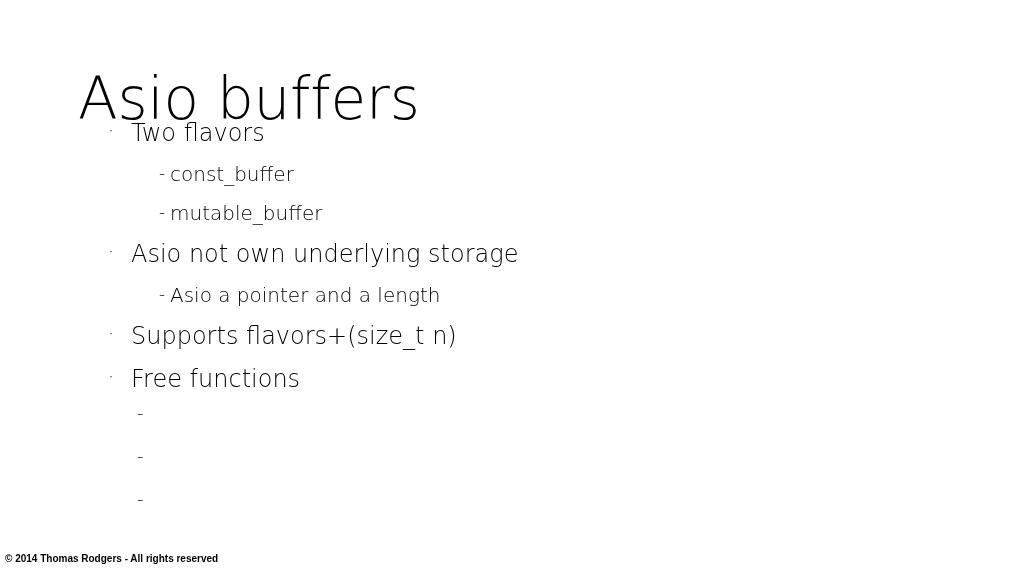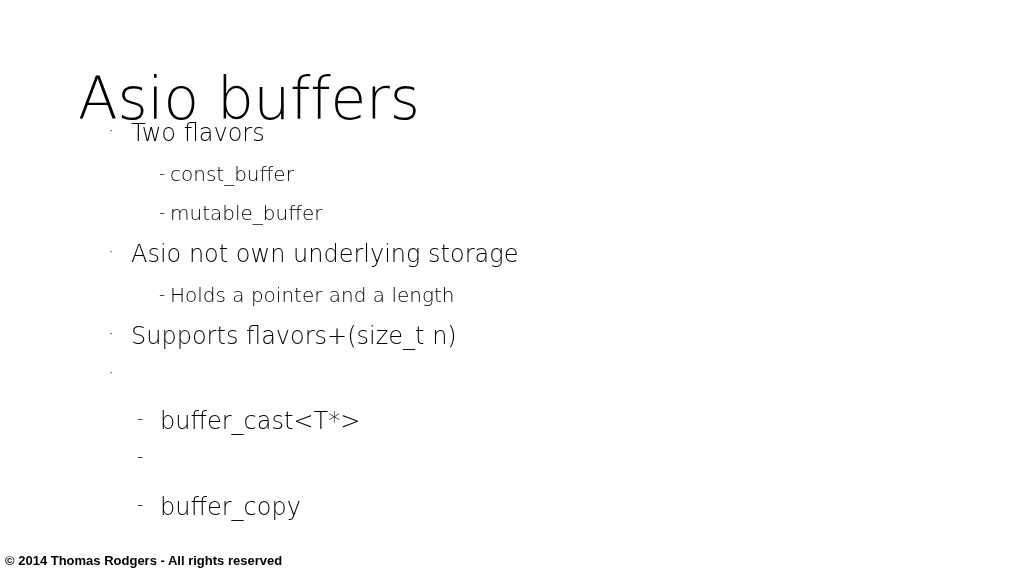--- a/index.html
+++ b/index.html
@@ -99,21 +99,21 @@
     position: relative;
     top: -5px;
   }
 
   
   #footer {
     position: absolute;
     left: 5px;
     top: 553px;
     font-family: "Liberation Sans", sans-serif;
-    font-size: 13px;
+    font-size: 10px;
     font-weight: bold;
     color: #000000;
     white-space: nowrap;
   }
 </style>
 </head>
 <body>
 
 <div id="slide">
 
@@ -131,37 +131,36 @@
       <div class="bullet-row lvl2" style="top: 203px;">
         <span class="bullet-marker">-</span>
         <span class="bullet-text">mutable_buffer</span>
       </div>
       <div class="bullet-row lvl1" style="top: 242px;">
         <span class="bullet-marker">·</span>
         <span class="bullet-text">Asio not own underlying storage</span>
       </div>
       <div class="bullet-row lvl2" style="top: 285px;">
         <span class="bullet-marker">-</span>
-        <span class="bullet-text">Holds a pointer and a length</span>
+        <span class="bullet-text">Asio a pointer and a length</span>
       </div>
       <div class="bullet-row lvl1" style="top: 324px;">
         <span class="bullet-marker">·</span>
         <span class="bullet-text">Supports flavors+(size_t n)</span>
       </div>
       <div class="bullet-row lvl1" style="top: 367px;">
         <span class="bullet-marker">·</span>
+        <span class="bullet-text">Free functions</span>
       </div>
       <div class="bullet-row lvl2big" style="top: 409px;">
         <span class="bullet-marker">-</span>
-        <span class="bullet-text">buffer_cast&lt;T*&gt;</span>
       </div>
       <div class="bullet-row lvl2big" style="top: 452px;">
         <span class="bullet-marker">-</span>
       </div>
       <div class="bullet-row lvl2big" style="top: 495px;">
         <span class="bullet-marker">-</span>
-        <span class="bullet-text">buffer_copy</span>
       </div>
     </div>
 
   <div id="footer">© 2014 Thomas Rodgers - All rights reserved</div>
 
 </div>
 
 </body></html>

